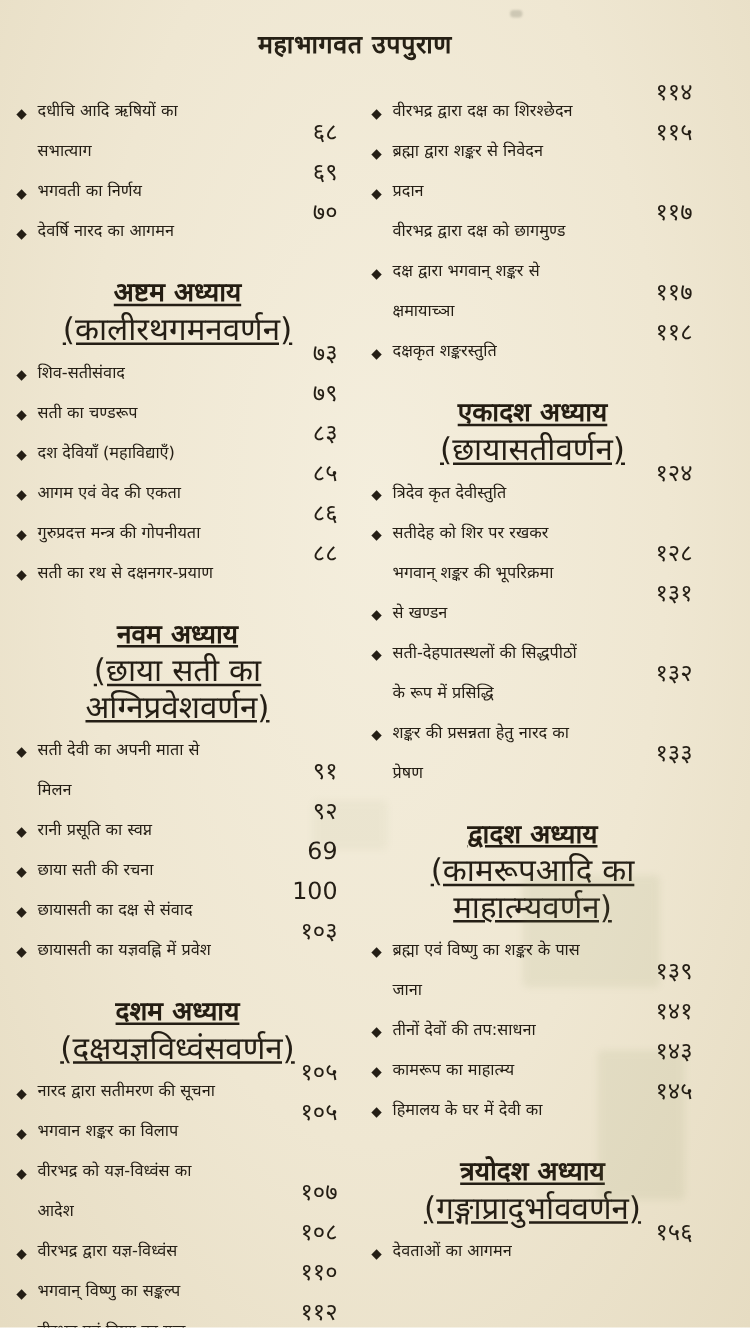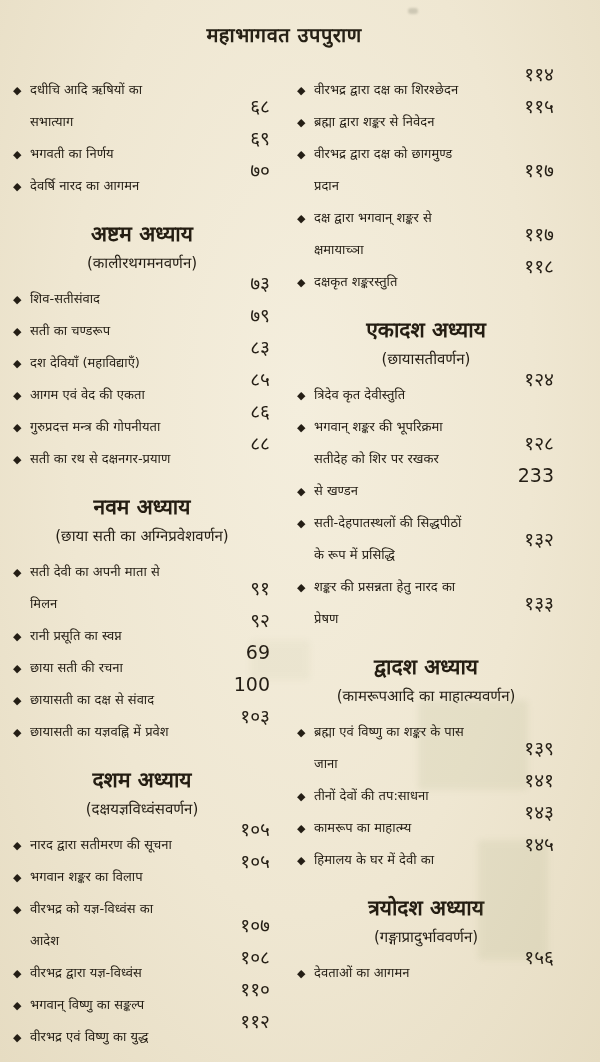--- a/index.html
+++ b/index.html
@@ -18,23 +18,23 @@
   .cols { display: flex; gap: 24px; }
   .col { flex: 1 1 0; min-width: 0; }
   .entry { position: relative; padding-left: 18px; padding-right: 42px; }
   .eline { font-size: 13px; line-height: 32px; }
   .bullet {
     position: absolute; left: 1px; top: 1px; font-size: 11px; line-height: 32px; color: #241e15;
   }
   .epage {
     position: absolute; right: 2px; bottom: 16px; font-size: 19px; line-height: 32px;
   }
-  .hdr { text-align: center; margin: 17px 0 5px 0; }
+  .hdr { text-align: center; margin: 17px 0 5px 0; text-decoration: underline; }
   .hdr-t { font-size: 21px; font-weight: bold; line-height: 30px; color: #241d12; }
-  .hdr-s { font-size: 15px; line-height: 29px; }
+  .hdr-s { font-size: 25px; line-height: 29px; }
   
   .artifact { position: absolute; pointer-events: none; filter: blur(3px); opacity: 0.10; background: #8a9460; border-radius: 4px; }
   .a1 { right: 40px; top: 700px; width: 110px; height: 90px; }
   .a2 { right: 20px; top: 840px; width: 70px; height: 120px; }
   .a3 { left: 250px; top: 640px; width: 60px; height: 40px; opacity: 0.06; }
   .a4 { right: 150px; top: 8px; width: 10px; height: 6px; background:#6b6b5a; opacity: 0.25; filter: blur(1px); }
 </style>
 </head>
 <body>
 
@@ -170,22 +170,22 @@
           <div class="eline">वीरभद्र द्वारा दक्ष का शिरश्छेदन</div>
           <span class="epage">११४</span>
         </div>
         <div class="entry">
           <span class="bullet">◆</span>
           <div class="eline">ब्रह्मा द्वारा शङ्कर से निवेदन</div>
           <span class="epage">११५</span>
         </div>
         <div class="entry">
           <span class="bullet">◆</span>
+          <div class="eline">प्रदान</div>
           <div class="eline">वीरभद्र द्वारा दक्ष को छागमुण्ड</div>
-          <div class="eline">प्रदान</div>
           <span class="epage">११७</span>
         </div>
         <div class="entry">
           <span class="bullet">◆</span>
           <div class="eline">दक्ष द्वारा भगवान् शङ्कर से</div>
           <div class="eline">क्षमायाच्ञा</div>
           <span class="epage">११७</span>
         </div>
         <div class="entry">
           <span class="bullet">◆</span>
@@ -196,28 +196,28 @@
           <div class="hdr-t">एकादश अध्याय</div>
           <div class="hdr-s">(छायासतीवर्णन)</div>
         </div>
         <div class="entry">
           <span class="bullet">◆</span>
           <div class="eline">त्रिदेव कृत देवीस्तुति</div>
           <span class="epage">१२४</span>
         </div>
         <div class="entry">
           <span class="bullet">◆</span>
+          <div class="eline">सतीदेह को शिर पर रखकर</div>
           <div class="eline">भगवान् शङ्कर की भूपरिक्रमा</div>
-          <div class="eline">सतीदेह को शिर पर रखकर</div>
           <span class="epage">१२८</span>
         </div>
         <div class="entry">
           <span class="bullet">◆</span>
           <div class="eline">से खण्डन</div>
-          <span class="epage">233</span>
+          <span class="epage">१३१</span>
         </div>
         <div class="entry">
           <span class="bullet">◆</span>
           <div class="eline">सती-देहपातस्थलों की सिद्धपीठों</div>
           <div class="eline">के रूप में प्रसिद्धि</div>
           <span class="epage">१३२</span>
         </div>
         <div class="entry">
           <span class="bullet">◆</span>
           <div class="eline">शङ्कर की प्रसन्नता हेतु नारद का</div>

